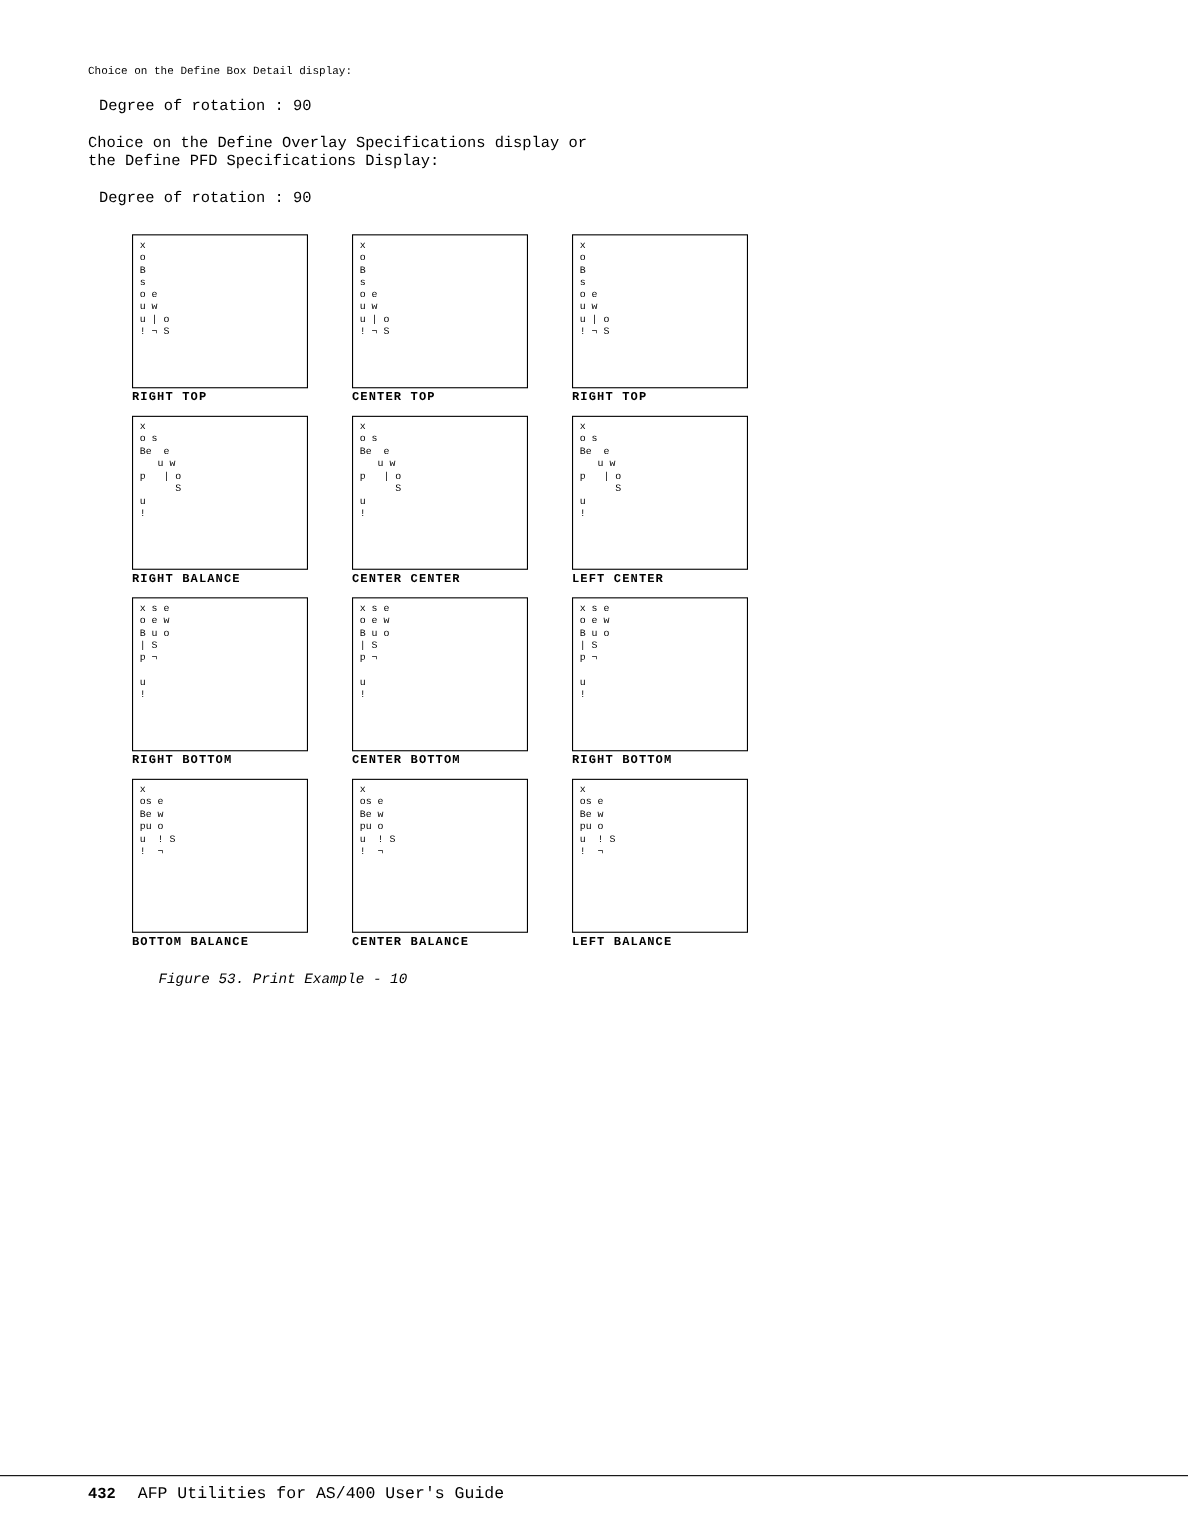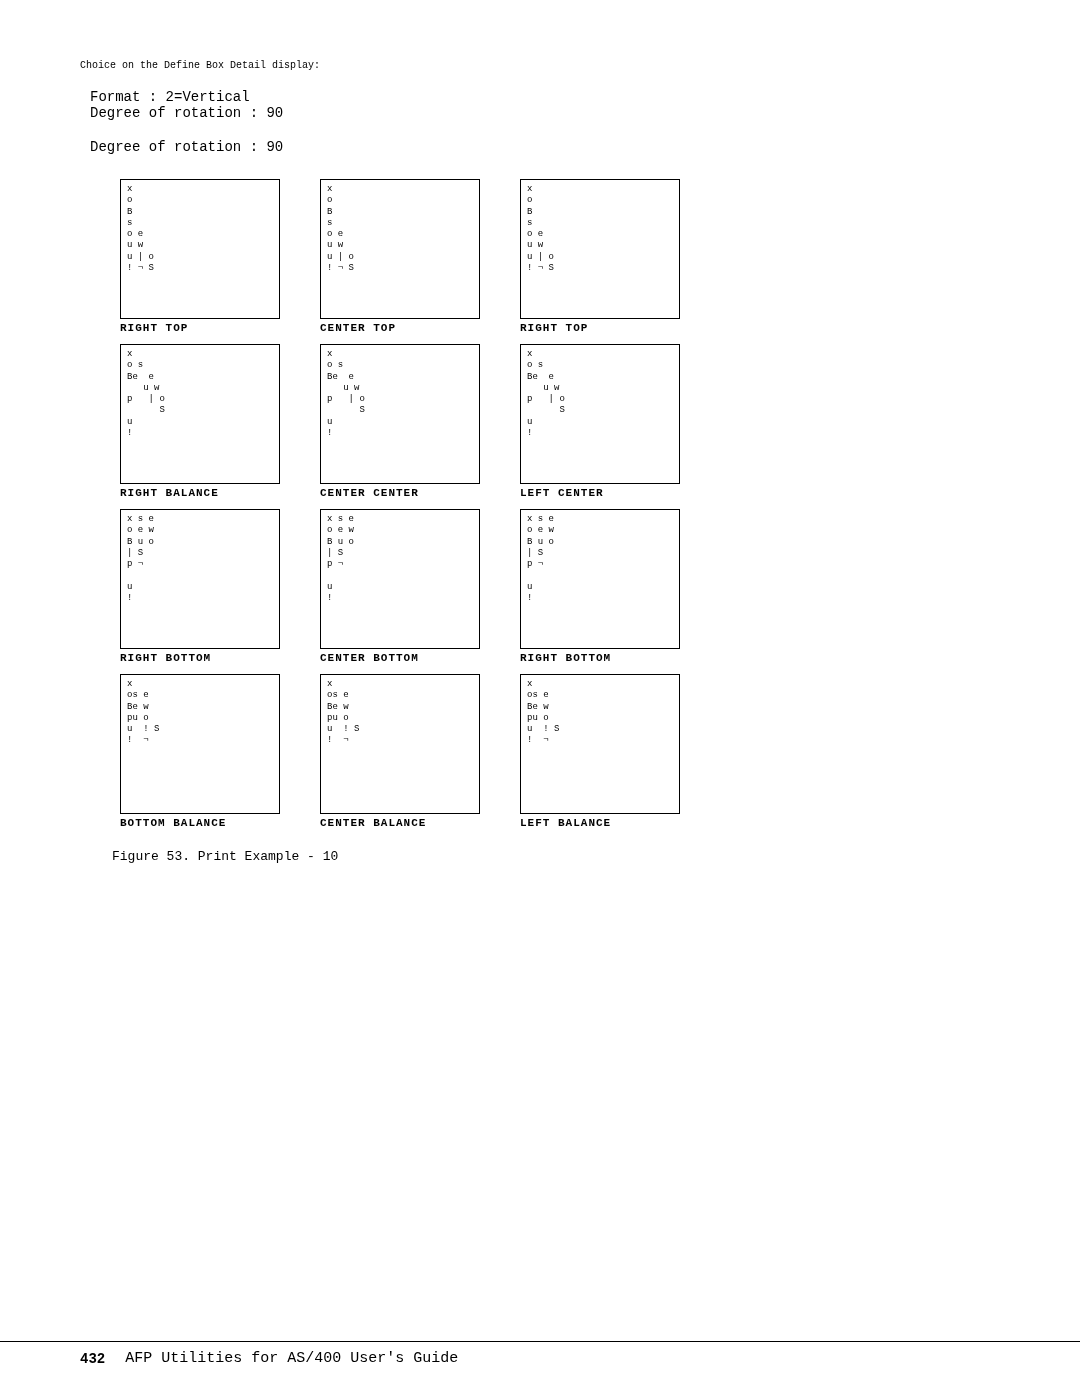--- a/index.html
+++ b/index.html
@@ -84,21 +84,22 @@
       font-family: 'Courier New', Courier, monospace;
       font-weight: bold;
       margin-top: 3px;
       letter-spacing: 1px;
       text-align: right;
     }
 
     .figure-caption {
       font-family: 'Courier New', Courier, monospace;
       font-size: 13px;
-      margin-left: 32px;
+      font-style: italic;
+      margin-left: 64px;
       margin-bottom: 20px;
     }
 
     .page-footer {
       position: absolute;
       bottom: 30px;
       left: 0;
       right: 0;
       display: flex;
       align-items: center;
@@ -120,25 +121,26 @@
     }
   </style>
 </head>
 <body>
 
 <div class="page-content">
 
   <p class="intro-text">Choice on the Define Box Detail display:</p>
 
   <div class="format-block">
-    <p>Format           : 2=Vertical</p>
     <p>Degree of rotation : 90</p>
   </div>
 
   <div class="overlay-text">
+    <p>Choice on the Define Overlay Specifications display or</p>
+    <p>the Define PFD Specifications Display:</p>
   </div>
 
   <div class="degree-block">
     <p>Degree of rotation : 90</p>
   </div>
 
   <div class="grid-container" id="grid-container">
 
   <div class="grid-cell">
         <div class="box">

